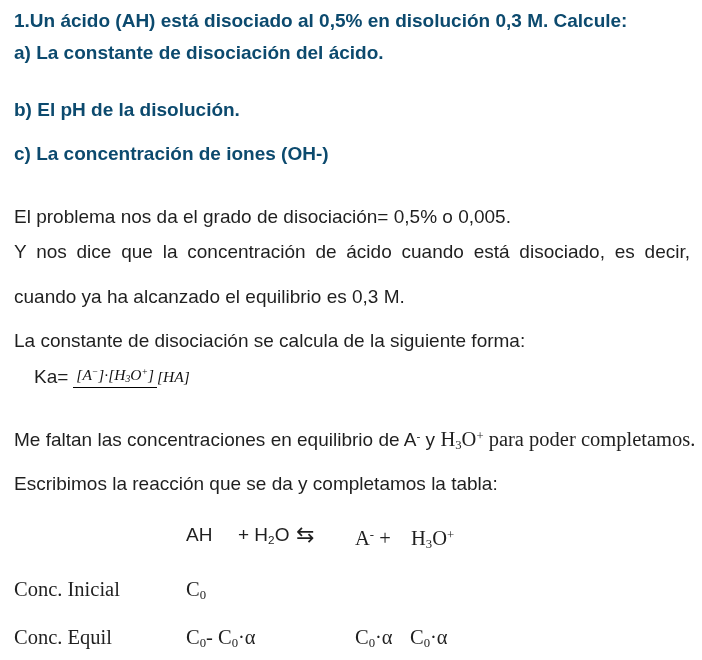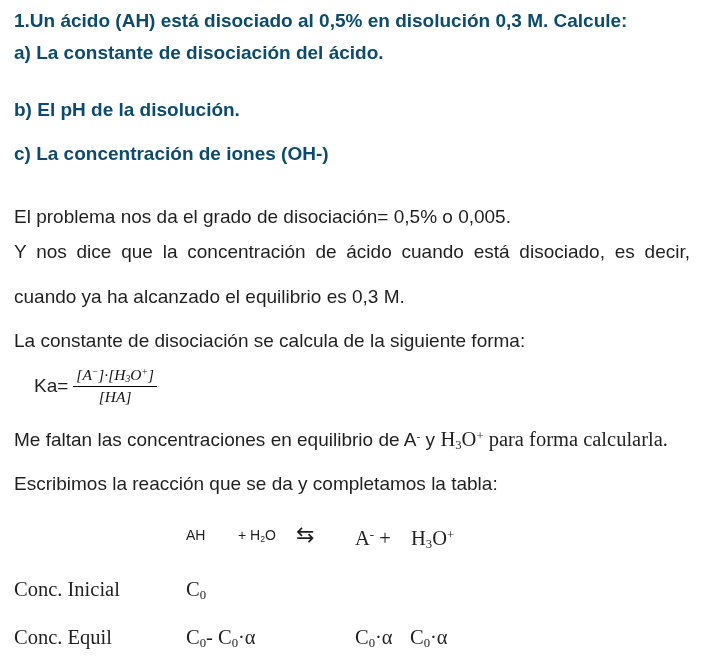--- a/index.html
+++ b/index.html
@@ -18,31 +18,31 @@
     left: 14px; right: 12px; white-space: normal;
     text-align: justify; text-align-last: justify;
   }
   .serif { font-family: "Liberation Serif", "DejaVu Serif", serif; font-size: 20.5px; }
   .sub { font-size: 0.62em; vertical-align: -0.22em; }
   .sup { font-size: 0.62em; vertical-align: 0.5em; }
   
   .formula-row { display: flex; align-items: center; margin-left: 20px; }
   .ka { font-size: 19px; }
   .frac {
-    display: inline-flex; flex-direction: column; align-items: center;
+    display: inline-flex; flex-direction: row; align-items: center;
     margin-left: 5px;
     font-family: "Liberation Serif", "DejaVu Serif", serif;
     font-style: italic; font-size: 15.5px; color: #111;
   }
   .frac .num { padding: 0 3px 2px 3px; border-bottom: 1.4px solid #000; }
   .frac .den { padding-top: 1px; }
   
   .rxrow { position: absolute; left: 0; right: 0; height: 34px; }
   .rxrow > span { position: absolute; top: 0; line-height: 34px; white-space: pre; }
-  .f-sans { font-family: "Liberation Sans", "DejaVu Sans", sans-serif; font-size: 14px; }
+  .f-sans { font-family: "Liberation Sans", "DejaVu Sans", sans-serif; font-size: 19px; }
   .f-serif { font-family: "Liberation Serif", "DejaVu Serif", serif; font-size: 20.5px; }
   .arrow { font-size: 22px; }
 </style>
 </head>
 <body>
 
 <div class="page">
 
   <div class="line bold" style="top:10px">1.Un ácido (AH) está disociado al 0,5% en disolución 0,3 M. Calcule:</div>
   <div class="line bold" style="top:42px">a) La constante de disociación del ácido.</div>
@@ -55,21 +55,21 @@
   <div class="line" style="top:330px">La constante de disociación se calcula de la siguiente forma:</div>
 
   <div class="line formula-row" style="top:366px">
     <span class="ka">Ka=</span>
     <span class="frac">
       <span class="num"><span>[A</span><span class="sup">−</span><span>]·[H</span><span class="sub">3</span><span>O</span><span class="sup">+</span><span>]</span></span>
       <span class="den">[HA]</span>
     </span>
   </div>
 
-  <div class="line" style="top:428px"><span>Me faltan las concentraciones en equilibrio de A</span><span class="sup">-</span><span> y </span><span class="serif"><span>H</span><span class="sub">3</span><span>O</span><span class="sup">+</span></span><span class="serif"> para forma calcularla.</span></div>
+  <div class="line" style="top:428px"><span>Me faltan las concentraciones en equilibrio de A</span><span class="sup">-</span><span> y </span><span class="serif"><span>H</span><span class="sub">3</span><span>O</span><span class="sup">+</span></span><span class="serif"> para poder completamos.</span></div>
 
   <div class="line" style="top:473px">Escribimos la reacción que se da y completamos la tabla:</div>
 
   <div class="rxrow" style="top:518px">
     <span class="f-sans" style="left:186px">AH</span>
     <span class="f-sans" style="left:238px"><span>+ H</span><span class="sub">2</span><span>O</span></span>
     <span class="f-sans arrow" style="left:296px">⇆</span>
     <span class="f-serif" style="left:355px"><span>A</span><span class="sup">-</span><span> +</span></span>
     <span class="f-serif" style="left:411px"><span>H</span><span class="sub">3</span><span>O</span><span class="sup">+</span></span>
   </div>

